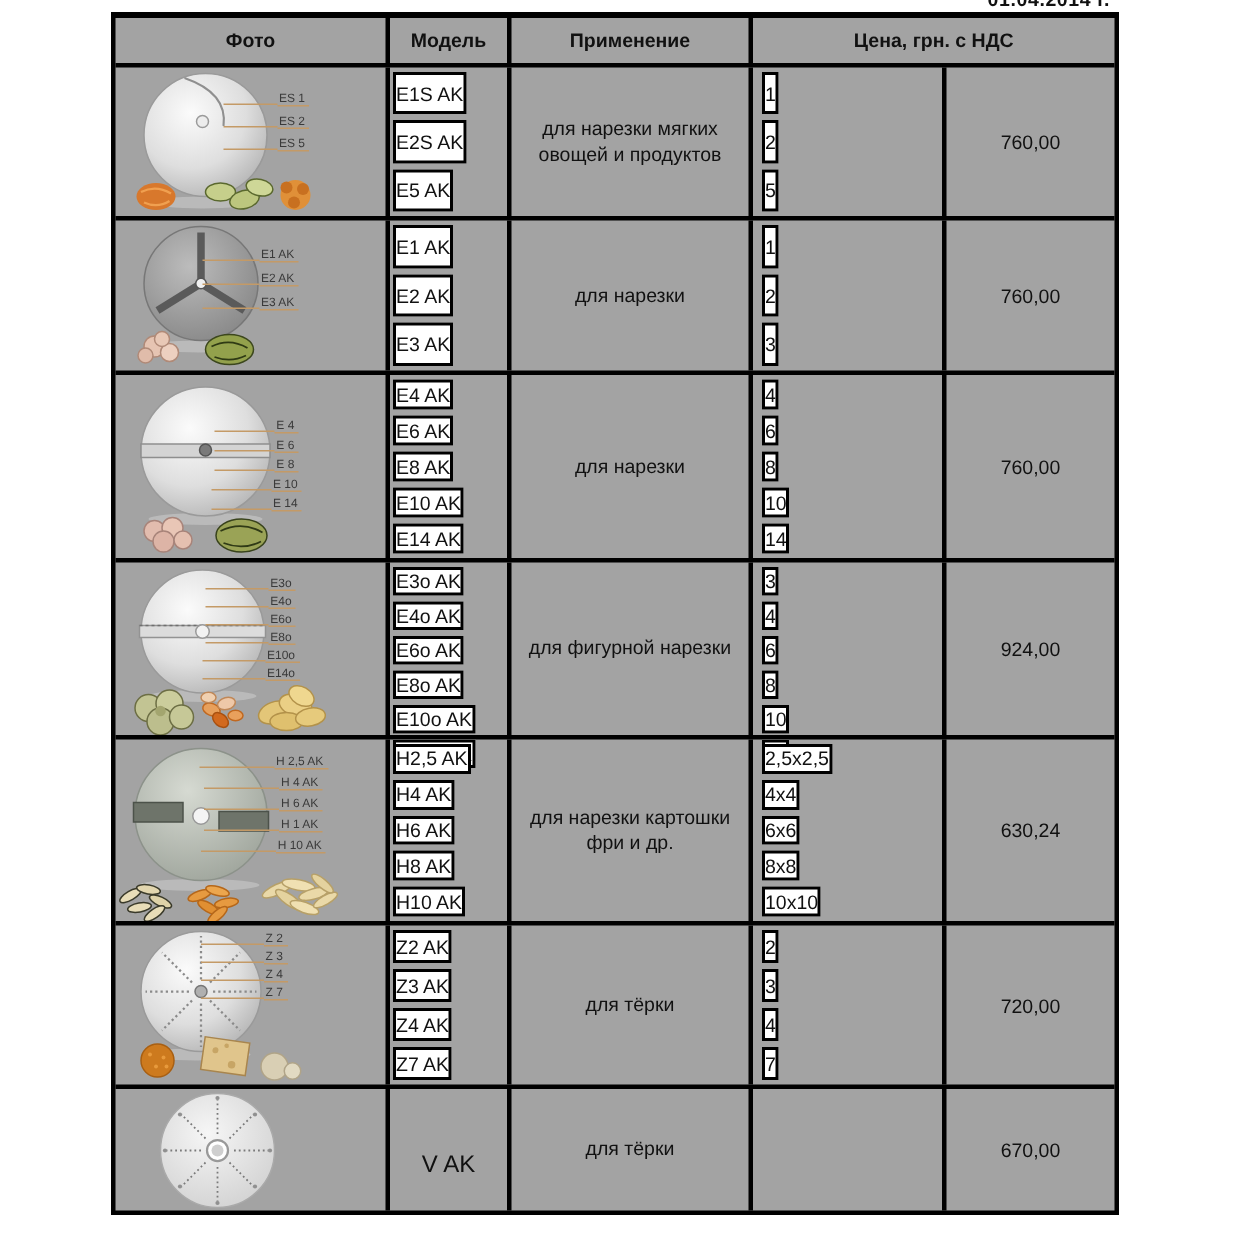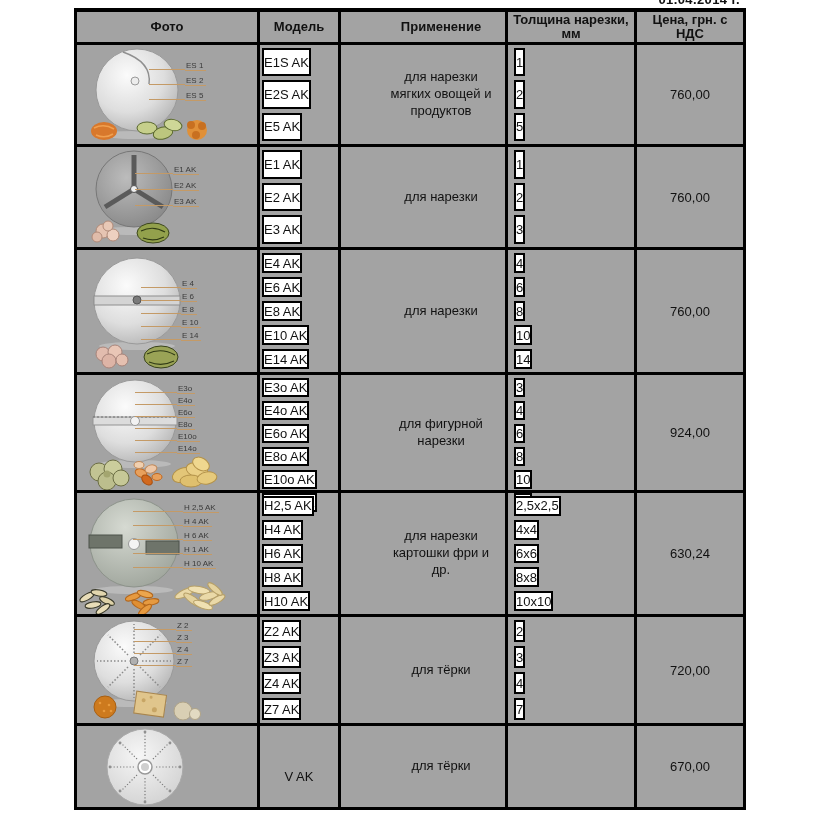--- a/index.html
+++ b/index.html
@@ -8,36 +8,36 @@
   .date-note { position:absolute; top:-8px; right:86px; font-weight:bold; font-size:13px;
                letter-spacing:.4px; white-space:nowrap; }
   .ptable { position:absolute; left:74px; top:8px; width:666px; border:3px solid #000;
             border-top-width:4px; background:#a3a3a3; box-sizing:content-box; }
   .row { display:flex; width:100%; }
   .thead { height:30px; border-bottom:3px solid #000; }
   .thead .cell { font-weight:bold; font-size:13px; line-height:1.1; }
   .cell { border-right:3px solid #000; box-sizing:border-box; display:flex;
           align-items:center; justify-content:center; text-align:center; font-size:13px; }
   .cell:last-child { border-right:none; }
-  .c1 { width:183px; } .c2 { width:81px; } .c3 { width:131px;margin-left:36px; } .c4 { width:129px; } .c5 { flex:1; }
+  .c1 { width:183px; } .c2 { width:81px; } .c3 { width:161px; } .c4 { width:129px; } .c5 { flex:1; }
   .group { border-bottom:3px solid #000; }
   .group:last-child { border-bottom:none; }
   .h1{height:99px} .h2{height:100px} .h3{height:122px} .h4{height:115px}
   .h5{height:121px} .h6{height:106px} .h7{height:81px}
   .photo { position:relative; display:block; overflow:hidden; }
   .stack { display:flex; flex-direction:column; align-items:flex-start; justify-content:stretch;
            padding:1px 0; }
   .mbox { flex:1; margin:2px 4px 2px 2px; border:2px solid #000; display:flex;
           align-items:center; justify-content:center; font-size:13px; background:#fff; }
   .tbox { flex:1; margin:2px 1px 2px 6px; border:2px solid #000; display:flex;
           align-items:center; justify-content:center; font-size:13px; background:#fff; }
   .app { font-size:13px; line-height:1.3; padding:0 9px; }
   .price { font-size:13px; }
-  .plain { font-size:13px;margin-top:20px; }
-  .labels { position:absolute; display:flex; flex-direction:column; }
+  .plain { font-size:16px;margin-top:20px; }
+  .labels { position:absolute; display:flex; flex-direction:column;align-items:center; }
   .pl { display:flex; align-items:flex-end; height:var(--lh,14px); }
   .ldr { display:block; width:var(--lw,38px); height:0; border-bottom:1px solid #c49a66; margin-bottom:1px; }
   .pl span { border-bottom:1px solid #c49a66; padding:0 3px 0 1px; font-size:8px;
              line-height:9px; color:#3a3a3a; white-space:nowrap; }
 </style>
 </head>
 <body>
 
 <svg width="0" height="0" style="position:absolute" aria-hidden="true">
   <defs>
@@ -64,21 +64,20 @@
 <div class="page">
 
   <div class="date-note">01.04.2014 г.</div>
 
   <div class="ptable">
 
     <div class="row thead">
       <div class="cell c1">Фото</div>
       <div class="cell c2">Модель</div>
       <div class="cell c3">Применение</div>
-      <div class="cell c4">Толщина нарезки, мм</div>
       <div class="cell c5">Цена, грн. с НДС</div>
     </div>
 
     <div class="row group h1">
       <div class="cell c1 photo">
         <svg width="180" height="99">
           <ellipse cx="58" cy="90" rx="34" ry="4" fill="#c9c9c9" opacity="0.6"></ellipse>
           <circle cx="60" cy="45" r="41" fill="url(#gsilver)" stroke="#9a9a9a"></circle>
           <path d="M46 7 Q75 17 72 39" stroke="#8f8f8f" fill="none" stroke-width="1.4"></path>
           <circle cx="58" cy="36" r="4" fill="#ececec" stroke="#9a9a9a"></circle>

